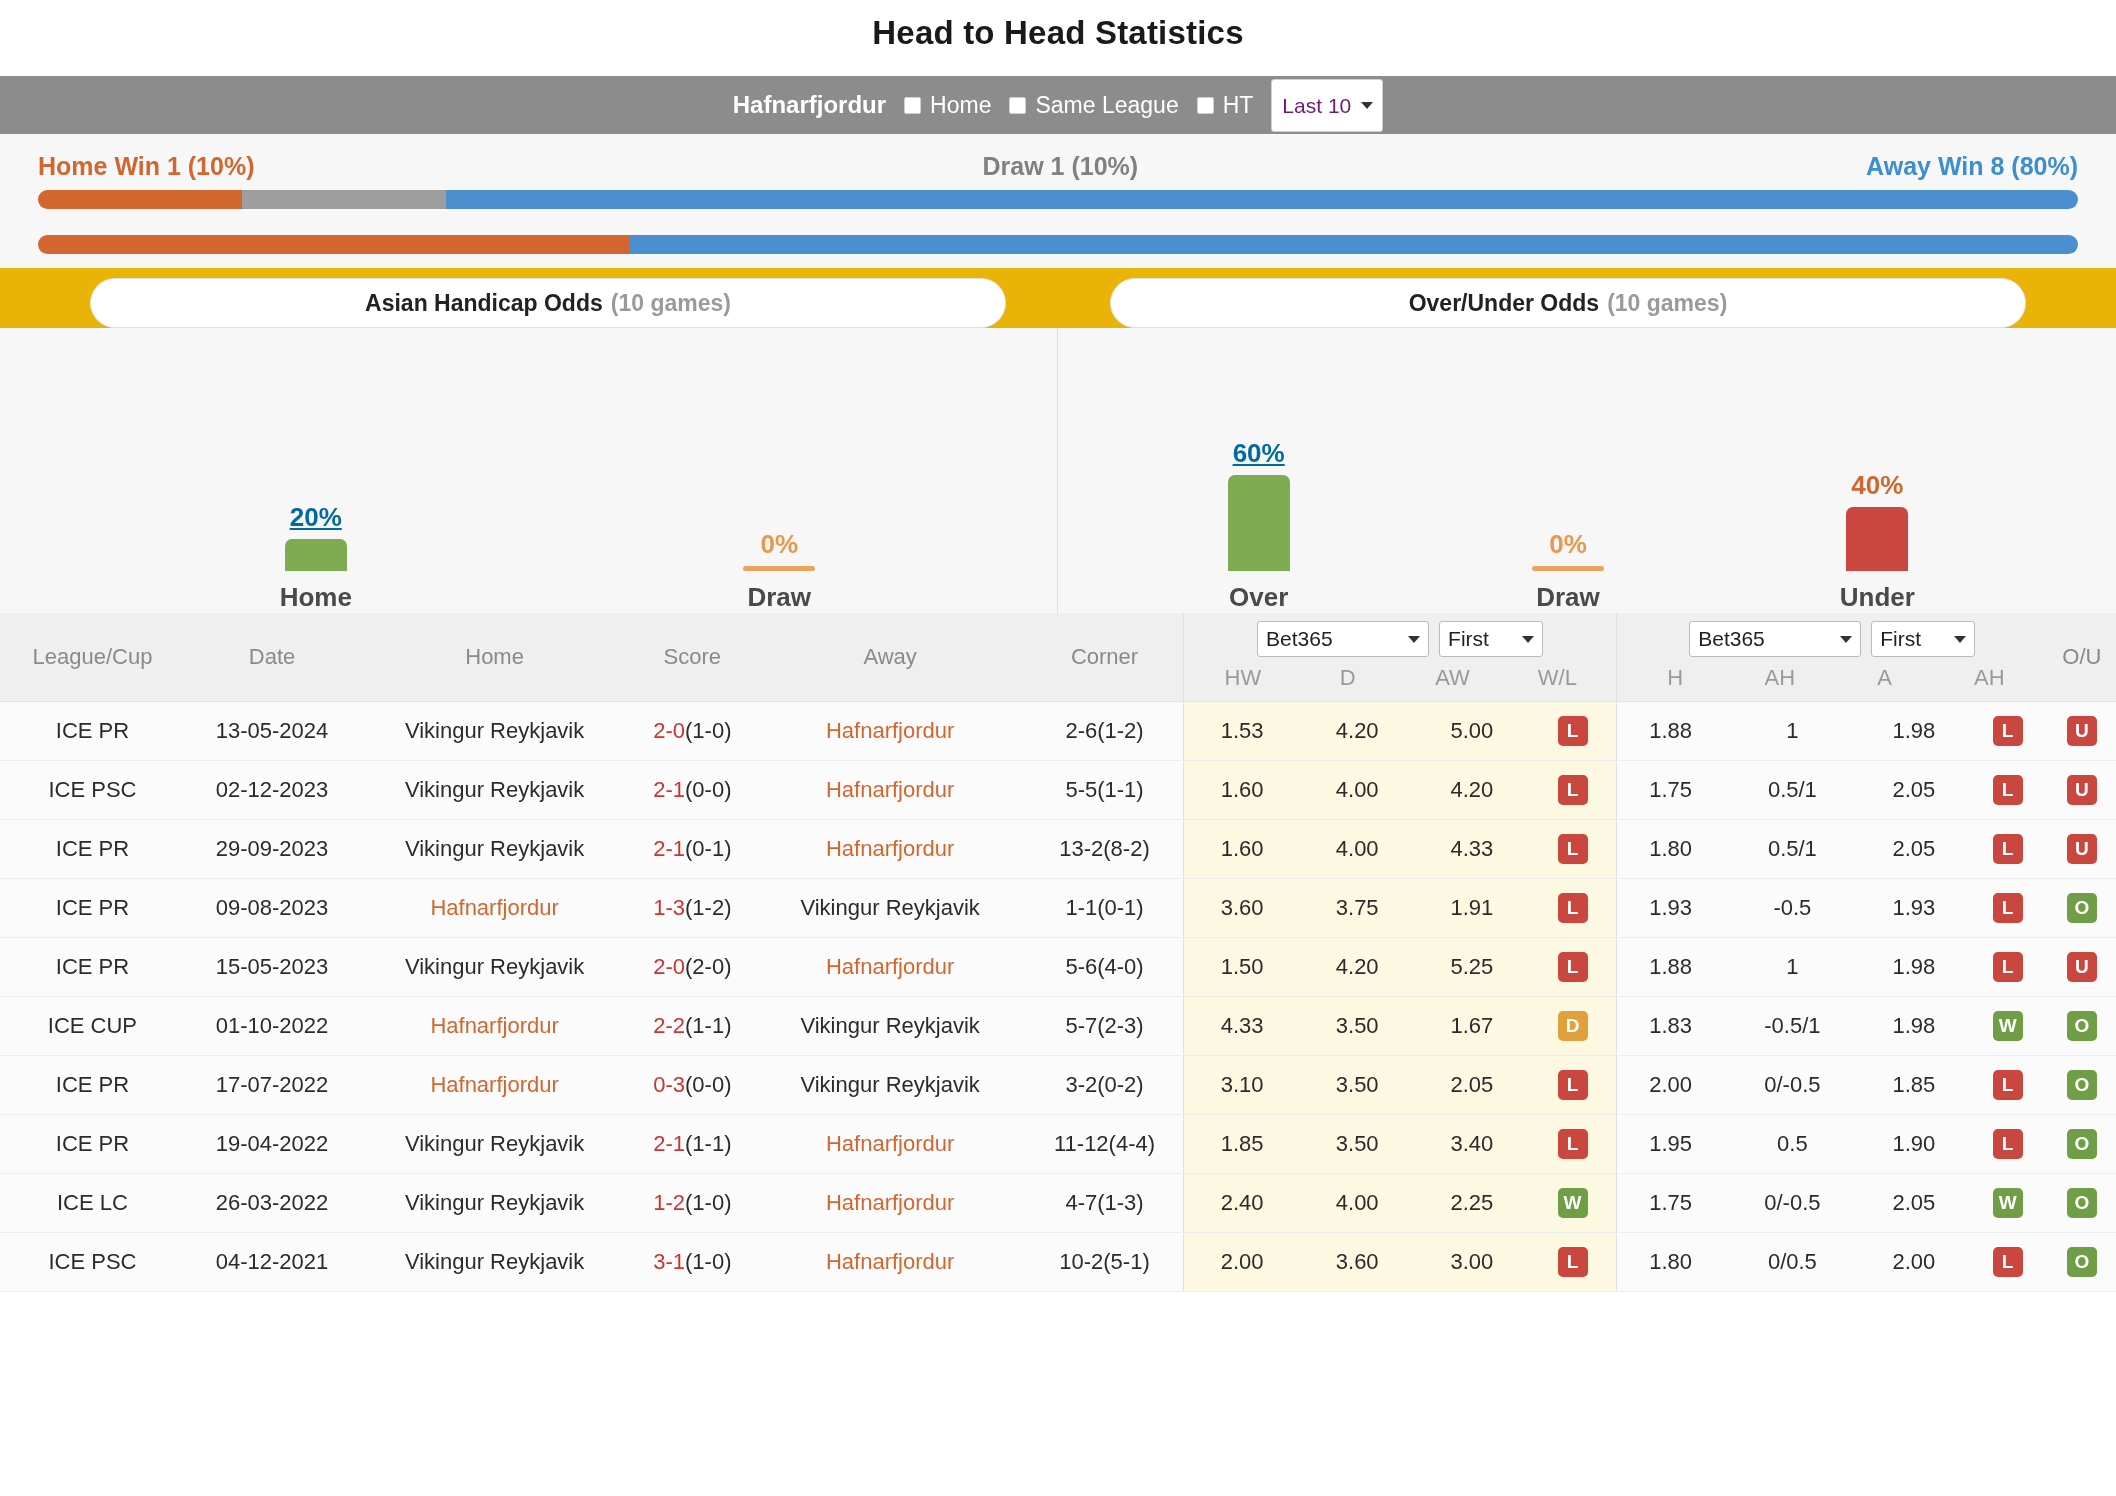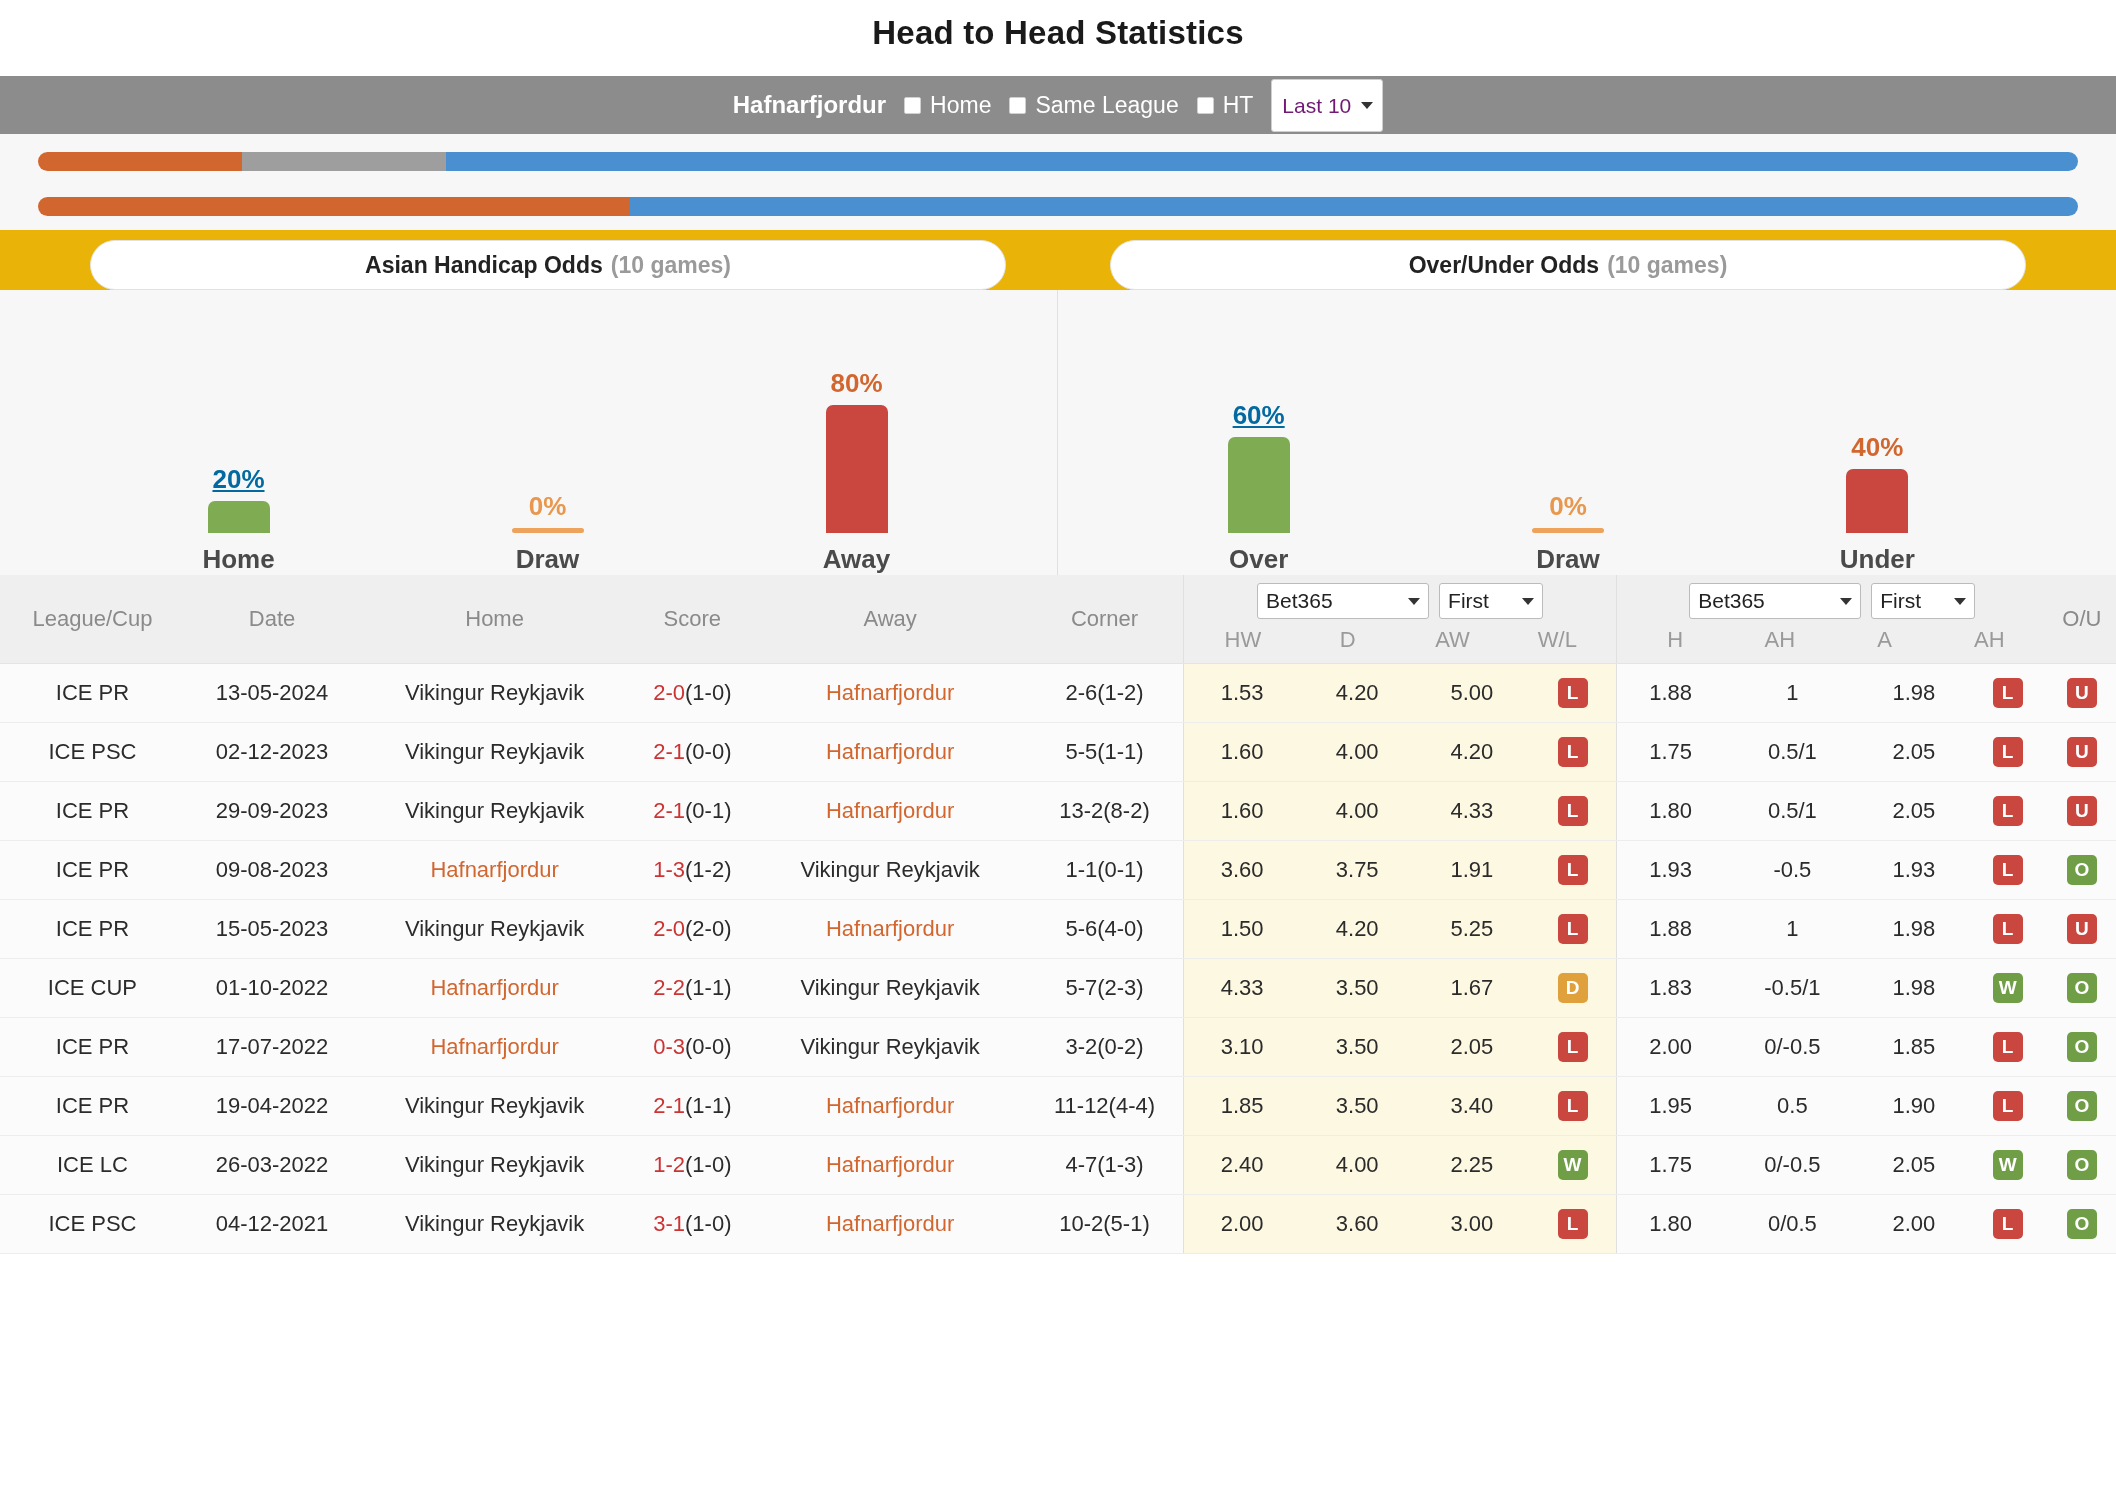--- a/index.html
+++ b/index.html
@@ -274,20 +274,25 @@
     </label>
 
     <span class="select-box">
       <span>Last 10</span>
       <span class="caret"></span>
     </span>
   </div>
 
   <div class="summary">
 
+    <div class="sum-row-labels">
+      <span class="lab-home">Home Win 1 (10%)</span>
+      <span class="lab-draw">Draw 1 (10%)</span>
+      <span class="lab-away">Away Win 8 (80%)</span>
+    </div>
     <div class="bar">
       <div class="seg-home" id="seg-home" style="width: 10%;"></div>
       <div class="seg-draw" id="seg-draw" style="width: 10%;"></div>
       <div class="seg-away" id="seg-away" style="width: 80%;"></div>
     </div>
 
     <div class="sum-spacer"></div>
 
     <div class="bar">
       <div class="seg-home" id="seg-ppg-home" style="width: 29%;"></div>
@@ -314,25 +319,20 @@
     <div class="chart-half left" id="chart-0">
         <div class="bar-item">
           <div class="bar-pct pct-green">20%</div>
           <div class="bar-rect green" style="height: 32px;"></div>
           <div class="bar-name">Home</div>
         </div>
         <div class="bar-item">
           <div class="bar-pct pct-orange">0%</div>
           <div class="bar-rect zero"></div>
           <div class="bar-name">Draw</div>
-        </div>
-        <div class="bar-item">
-          <div class="bar-pct pct-red">80%</div>
-          <div class="bar-rect red" style="height: 128px;"></div>
-          <div class="bar-name">Away</div>
         </div>
       </div>
     <div class="chart-half" id="chart-1">
         <div class="bar-item">
           <div class="bar-pct pct-green">60%</div>
           <div class="bar-rect green" style="height: 96px;"></div>
           <div class="bar-name">Over</div>
         </div>
         <div class="bar-item">
           <div class="bar-pct pct-orange">0%</div>

